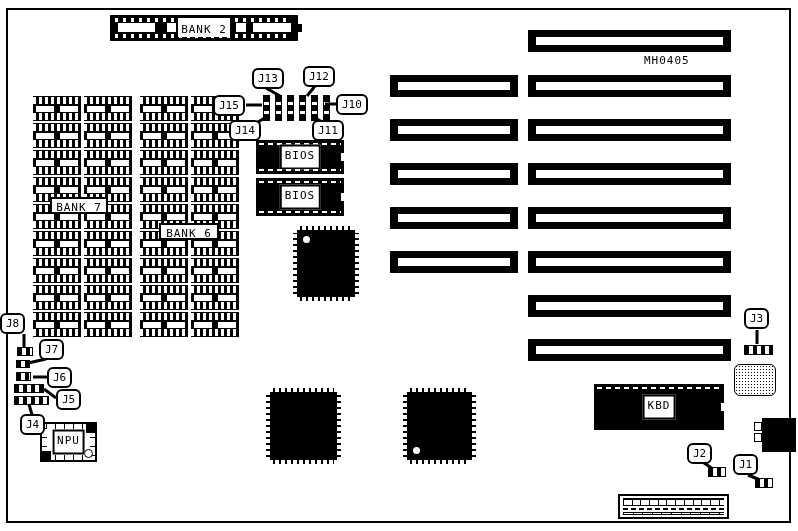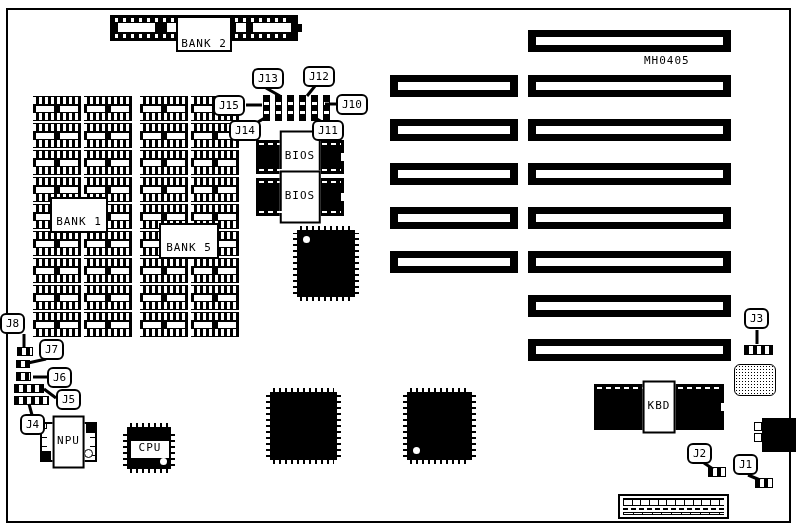--- a/index.html
+++ b/index.html
@@ -8,21 +8,21 @@
   .abs{position:absolute;box-sizing:border-box;}
   .outline{border:2px solid #000;}
   
   .simm{width:188px;height:26px;background:#000;}
   .simm::before,.simm::after{content:"";position:absolute;left:5px;right:7px;height:4px;
     background:repeating-linear-gradient(90deg,#fff 0 3px,transparent 3px 8px);}
   .simm::before{top:3px}.simm::after{bottom:3px}
   .s-rect{background:#fff;}
   .s-tab{background:#000;}
   .chiplabel{background:#fff;border:2px solid #000;font-size:11px;line-height:18px;
-    text-align:center;white-space:nowrap;padding:16px 3px;letter-spacing:1px;}
+    text-align:center;white-space:nowrap;padding:2px 3px;letter-spacing:1px;}
   
   .slot{background:#000;}
   .slot>i{position:absolute;left:8px;right:8px;top:7px;bottom:7px;background:#fff;}
   
   .memcell{width:48px;height:25px;background:
     linear-gradient(#fff,#fff) 3px 10px/18px 6px no-repeat,
     linear-gradient(#fff,#fff) 27px 10px/18px 6px no-repeat,
     repeating-linear-gradient(90deg,#fff 0 3px,#000 3px 6px) 0 1px/100% 7px no-repeat,
     repeating-linear-gradient(90deg,#fff 0 3px,#000 3px 6px) 0 17px/100% 7px no-repeat,#000;}
   
@@ -179,22 +179,22 @@
     </div>
   <div id="jstrips">
       <div class="jstrip" style="position: absolute; box-sizing: border-box; left: 263px; top: 95px;"></div>
       <div class="jstrip" style="position: absolute; box-sizing: border-box; left: 275px; top: 95px;"></div>
       <div class="jstrip" style="position: absolute; box-sizing: border-box; left: 287px; top: 95px;"></div>
       <div class="jstrip" style="position: absolute; box-sizing: border-box; left: 299px; top: 95px;"></div>
       <div class="jstrip" style="position: absolute; box-sizing: border-box; left: 311px; top: 95px;"></div>
       <div class="jstrip" style="position: absolute; box-sizing: border-box; left: 323px; top: 95px;"></div>
     </div>
 
-  <div class="abs chiplabel" style="left:50px;top:197px;width:58px;height:17px;line-height:13px;z-index:4;">BANK 1</div>
-  <div class="abs chiplabel" style="left:159px;top:223px;width:60px;height:17px;line-height:13px;z-index:4;">BANK 5</div>
+  <div class="abs chiplabel" style="left:50px;top:197px;width:58px;height:17px;line-height:13px;z-index:4;">BANK 7</div>
+  <div class="abs chiplabel" style="left:159px;top:223px;width:60px;height:17px;line-height:13px;z-index:4;">BANK 6</div>
 
   <div class="abs dchip" style="left:256px;top:140px;width:88px;height:34px;">
     <div class="chiplabel clabel-center" style="height:17px;line-height:13px;">BIOS</div>
     <div class="notch"></div>
   </div>
   <div class="abs dchip" style="left:256px;top:178px;width:88px;height:38px;">
     <div class="chiplabel clabel-center" style="height:17px;line-height:13px;">BIOS</div>
     <div class="notch"></div>
   </div>
 
@@ -213,28 +213,20 @@
       <div class="pins pr"></div>
   </div>
   <div class="abs qfp" style="left:407px;top:392px;width:65px;height:68px;">
     <div class="pins pt"></div>
       <div class="pins pb"></div>
     <div class="pins pl"></div>
       <div class="pins pr"></div>
     <div class="dot" style="left:6px;bottom:6px;"></div>
   </div>
 
-  <div class="abs qfp" style="left:127px;top:427px;width:44px;height:42px;">
-    <div class="pins pt"></div>
-      <div class="pins pb"></div>
-    <div class="pins pl"></div>
-      <div class="pins pr"></div>
-    <div class="chiplabel" style="position:absolute;left:2px;top:12px;width:36px;height:17px;line-height:13px;padding:0 1px;">CPU</div>
-    <div class="dot" style="right:4px;bottom:4px;"></div>
-  </div>
 
   <div class="abs npu" style="left:40px;top:422px;width:57px;height:40px;">
     <div class="tickt"></div>
       <div class="tickb"></div>
     <div class="tickl"></div>
       <div class="tickr"></div>
     <div class="corner" style="right:0;top:0;"></div>
     <div class="corner" style="left:0;bottom:0;"></div>
     <div class="npu-dot"></div>
     <div class="chiplabel clabel-center" style="height:17px;line-height:13px;">NPU</div>

